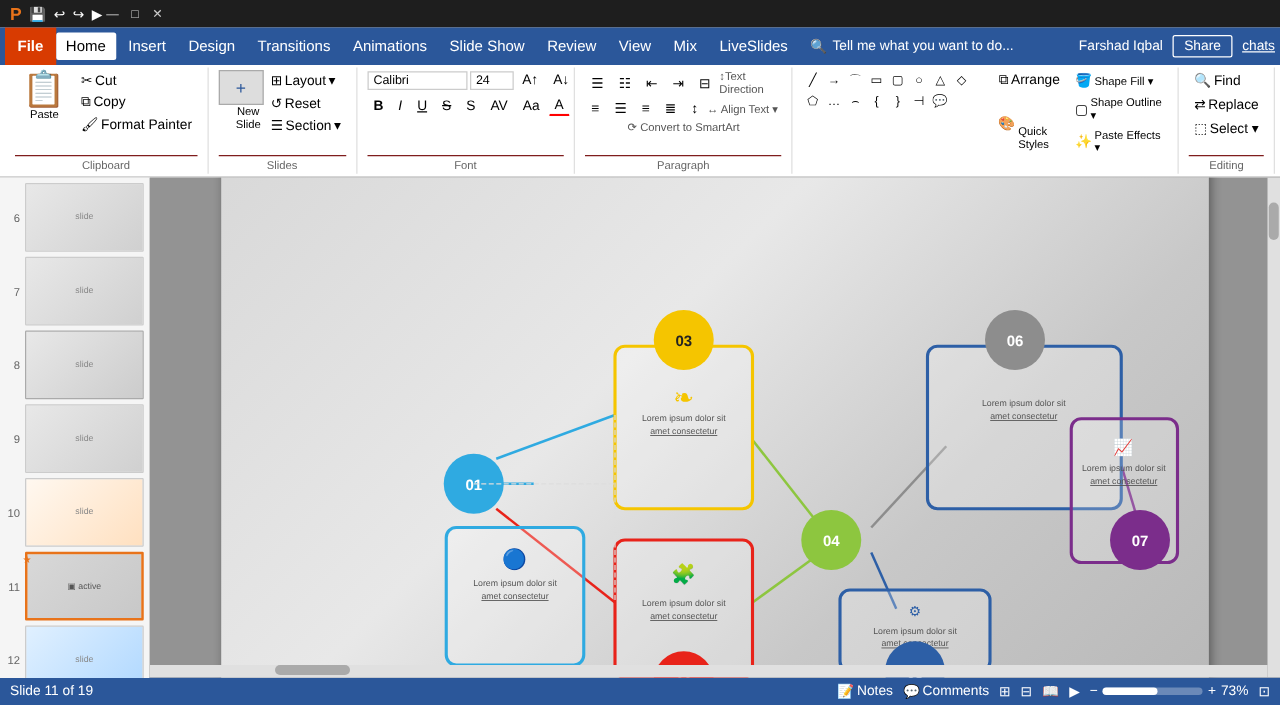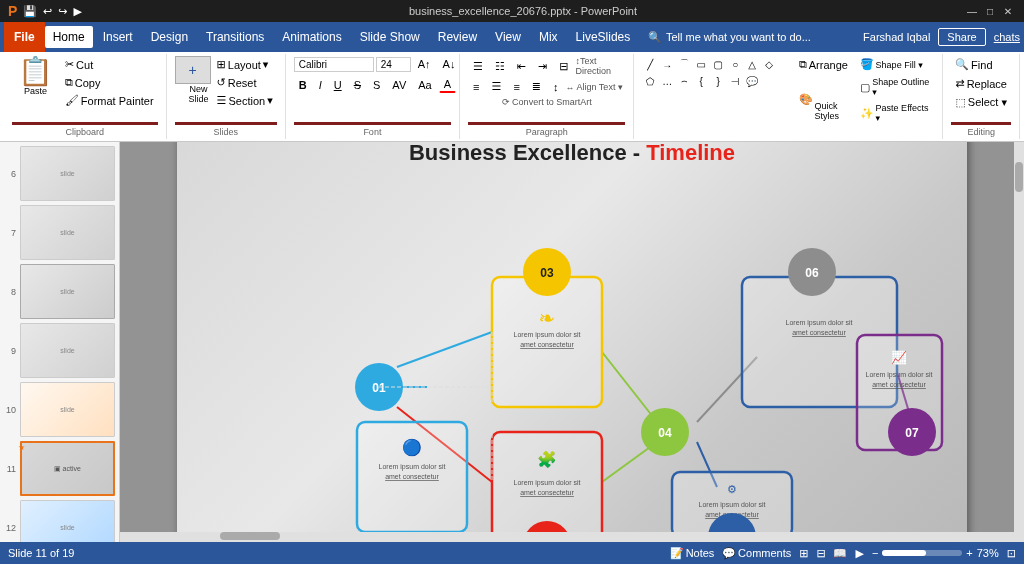--- a/index.html
+++ b/index.html
@@ -20,21 +20,21 @@
     .menu-item:hover, .menu-item.active { background: #3a6dbf; }
     .menu-item.active { background: #fff; color: #000; }
     .menu-bar-right { margin-left: auto; display: flex; align-items: center; gap: 8px; color: #fff; font-size: 11px; }
     .share-btn { background: #2b579a; border: 1px solid #fff; color: #fff; padding: 2px 8px; border-radius: 2px; cursor: pointer; font-size: 11px; }
 
     
     .ribbon { background: #fff; border-bottom: 1px solid #c8c8c8; height: 90px; display: flex; flex-direction: column; }
     .ribbon-content { display: flex; align-items: stretch; padding: 2px 4px; flex: 1; }
     .ribbon-group { display: flex; align-items: flex-start; padding: 2px 8px; border-right: 1px solid #e0e0e0; flex-direction: column; min-width: fit-content; }
     .ribbon-group-content { display: flex; align-items: flex-start; gap: 2px; flex: 1; }
-    .ribbon-group-label { font-size: 9px; color: #666; text-align: center; width: 100%; margin-top: auto; padding-top: 2px; border-top: 3px solid #7f1d1d; }
+    .ribbon-group-label { font-size: 9px; color: #666; text-align: center; width: 100%; margin-top: auto; padding-top: 2px; border-top: 1px solid #7f1d1d; }
     .ribbon-btn-small { display: flex; align-items: center; padding: 2px 4px; cursor: pointer; border-radius: 2px; gap: 2px; font-size: 11px; }
     .ribbon-small-group { display: flex; flex-direction: column; gap: 1px; }
     .paste-btn { display: flex; flex-direction: column; align-items: center; padding: 2px 6px; cursor: pointer; border-radius: 2px; }
     .paste-icon { font-size: 28px; line-height: 1; }
 
     
     .main-area { display: flex; height: calc(564px - 22px - 30px - 90px - 22px); }
     .slide-panel { width: 120px; background: #f5f5f5; border-right: 1px solid #ccc; overflow-y: auto; padding: 4px; display: flex; flex-direction: column; gap: 4px; }
     .slide-thumb { position: relative; display: flex; align-items: center; gap: 4px; cursor: pointer; }
     .slide-thumb-num { font-size: 9px; color: #666; width: 12px; text-align: right; flex-shrink: 0; }
@@ -72,21 +72,20 @@
 <body>
 
 <div class="title-bar">
   <div class="title-bar-left">
     <span style="color:#e8731a; font-size:14px; font-weight:bold;">P</span>
     <span style="cursor:pointer; font-size:11px;">💾</span>
     <span style="cursor:pointer;">↩</span>
     <span style="cursor:pointer;">↪</span>
     <span style="cursor:pointer;">▶</span>
   </div>
-  <div class="title-bar-title">business_excellence_20676.pptx - PowerPoint</div>
   <div class="title-bar-controls">
     <span class="title-bar-btn">—</span>
     <span class="title-bar-btn">□</span>
     <span class="title-bar-btn">✕</span>
   </div>
 </div>
 
 <div class="menu-bar">
   <div class="menu-file">File</div>
   <div class="menu-items">
@@ -331,23 +330,20 @@
   </div>
 
   <div class="canvas-area">
 
     <div style="position:absolute;right:0;top:0;bottom:0;width:10px;background:#e0e0e0;display:flex;flex-direction:column;align-items:center;">
       <div style="width:8px;height:30px;background:#aaa;border-radius:4px;margin-top:20px;"></div>
     </div>
 
     <div class="slide-canvas">
 
-      <div class="slide-title">
-        <span class="title-black">Business Excellence - </span><span class="title-red">Timeline</span>
-      </div>
 
       <svg style="position:absolute;top:55px;left:20px;width:750px;height:370px;" viewBox="0 0 750 370">
 
         <line x1="200" y1="210" x2="230" y2="210" stroke="#2faae1" stroke-width="2"></line>
 
         <line x1="200" y1="190" x2="295" y2="155" stroke="#2faae1" stroke-width="2"></line>
 
         <line x1="200" y1="230" x2="295" y2="305" stroke="#e8231a" stroke-width="2"></line>
 
         <line x1="405" y1="175" x2="460" y2="245" stroke="#8dc63f" stroke-width="2"></line>

